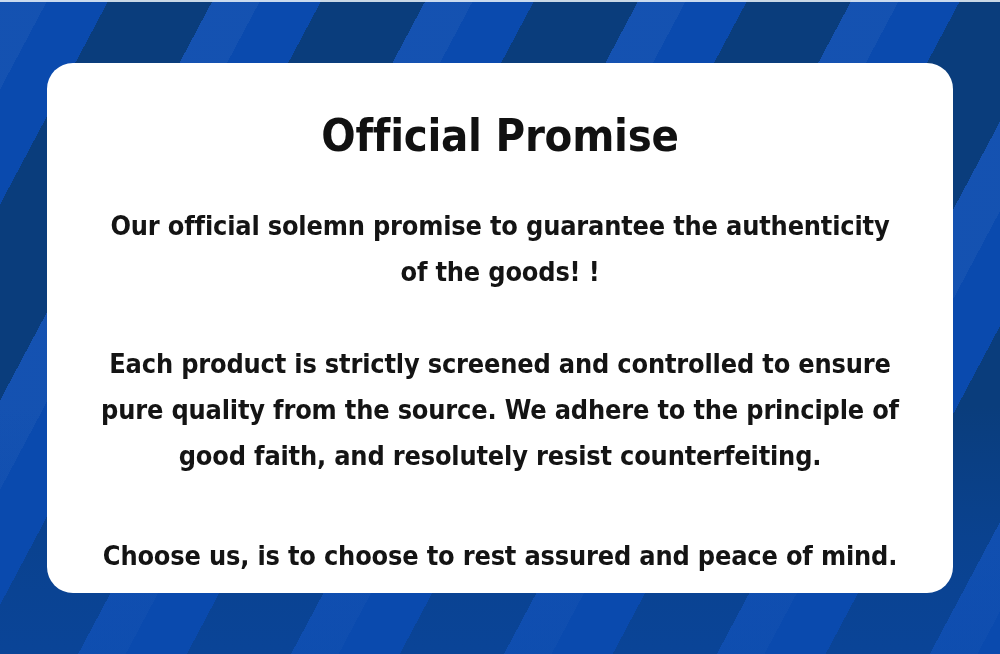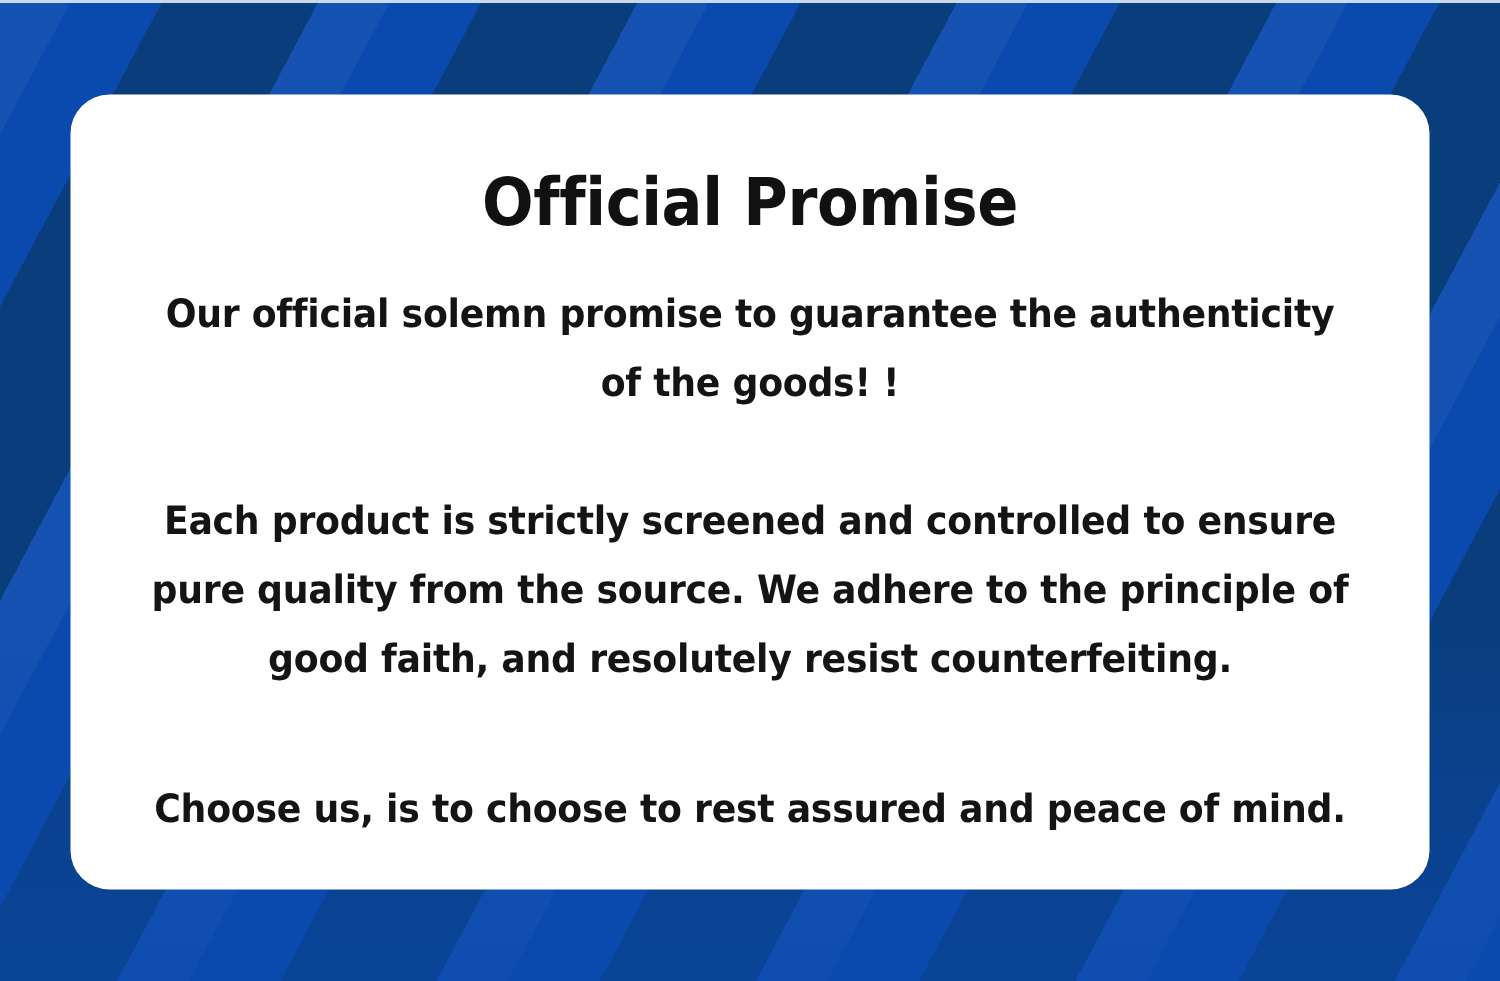--- a/index.html
+++ b/index.html
@@ -103,21 +103,21 @@
     left: 0;
     right: 0;
     top: 47px;
     transform: scaleX(0.92);
   }
 
   .card-body {
     position: absolute;
     left: 24px;
     right: 24px;
-    top: 124px;
+    top: 140px;
   }
 
   .para {
     margin: 0;
     text-align: center;
     font-family: "DejaVu Sans", sans-serif;
     font-weight: 700;
     font-size: 26px;
     line-height: 46px;
     color: #141414;

